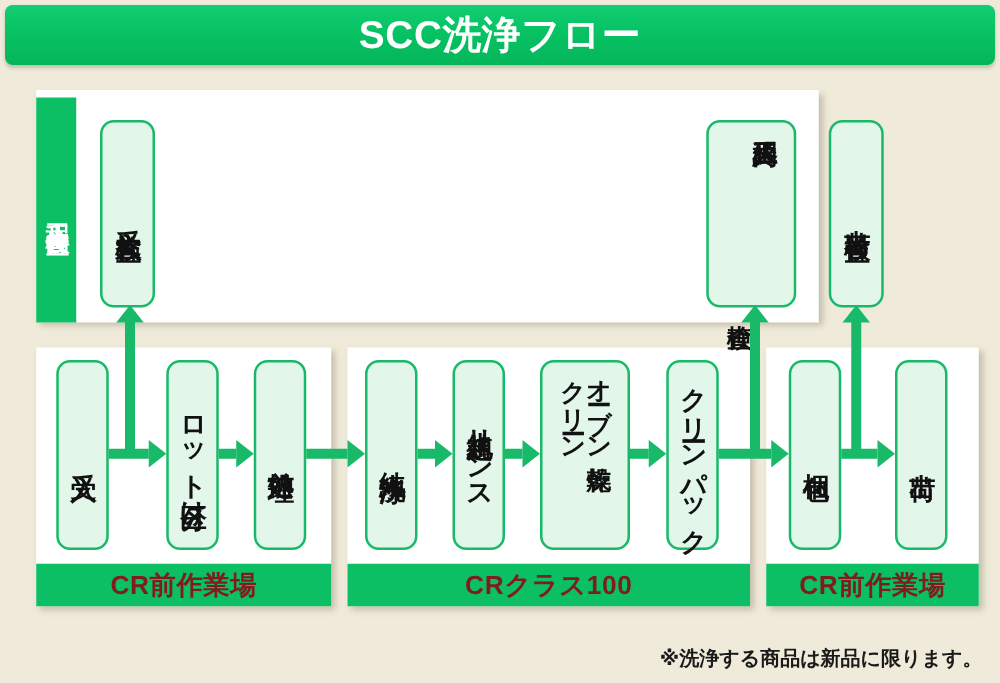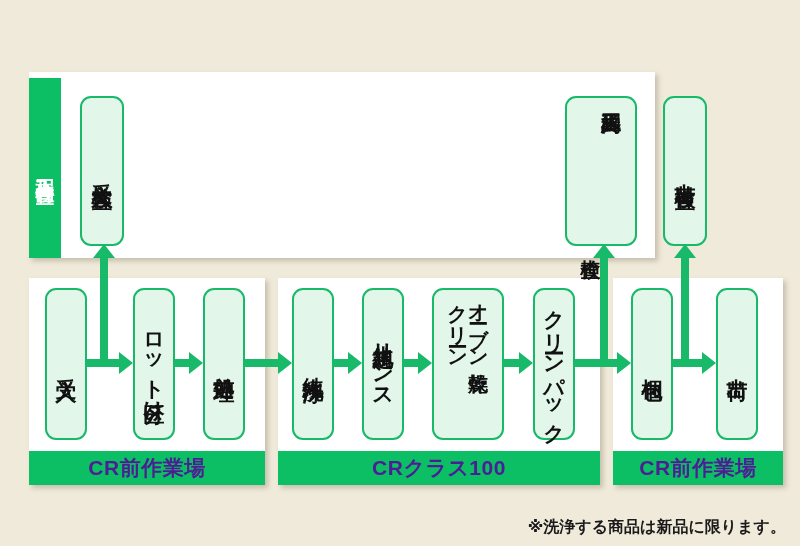--- a/index.html
+++ b/index.html
@@ -66,21 +66,21 @@
   .box.dense .vtxt{letter-spacing:-1px;}
 
   
   .group{
     position:absolute;background:#ffffff;
     box-shadow:3px 3px 5px rgba(120,110,85,.35);
     box-sizing:border-box;
   }
   .group-bar{
     position:absolute;left:0;bottom:0;width:100%;height:34px;
-    background:#0cbf64;color:#4c1d95;
+    background:#0cbf64;color:#7f1d1d;
     display:flex;align-items:center;justify-content:center;
     font-size:21px;font-weight:bold;letter-spacing:.5px;white-space:nowrap;
   }
 
   
   .arrow-h{position:absolute;z-index:4;}
   .arrow-h .shaft{position:absolute;left:0;top:50%;transform:translateY(-50%);
     height:8px;background:#18b968;}
   .arrow-h .head{position:absolute;right:0;top:50%;transform:translateY(-50%);
     width:0;height:0;border-top:11px solid transparent;border-bottom:11px solid transparent;
@@ -97,20 +97,23 @@
   .footnote{
     position:absolute;right:14px;bottom:8px;
     font-size:16px;color:#1a1a1a;font-weight:bold;white-space:nowrap;margin-top:18px;
   }
 </style>
 </head>
 <body>
 
 <div id="stage">
 
+  <div class="banner">
+    <div class="banner-title">SCC洗浄フロー</div>
+  </div>
 
   <div class="panel" id="upper-panel"></div>
 
   <div class="vlabel">
     <span>工程内検査</span>
   </div>
 
   <div class="box" style="left:80px;top:96px;width:44px;height:150px;">
     <span class="vtxt">受入検査</span>
   </div>

